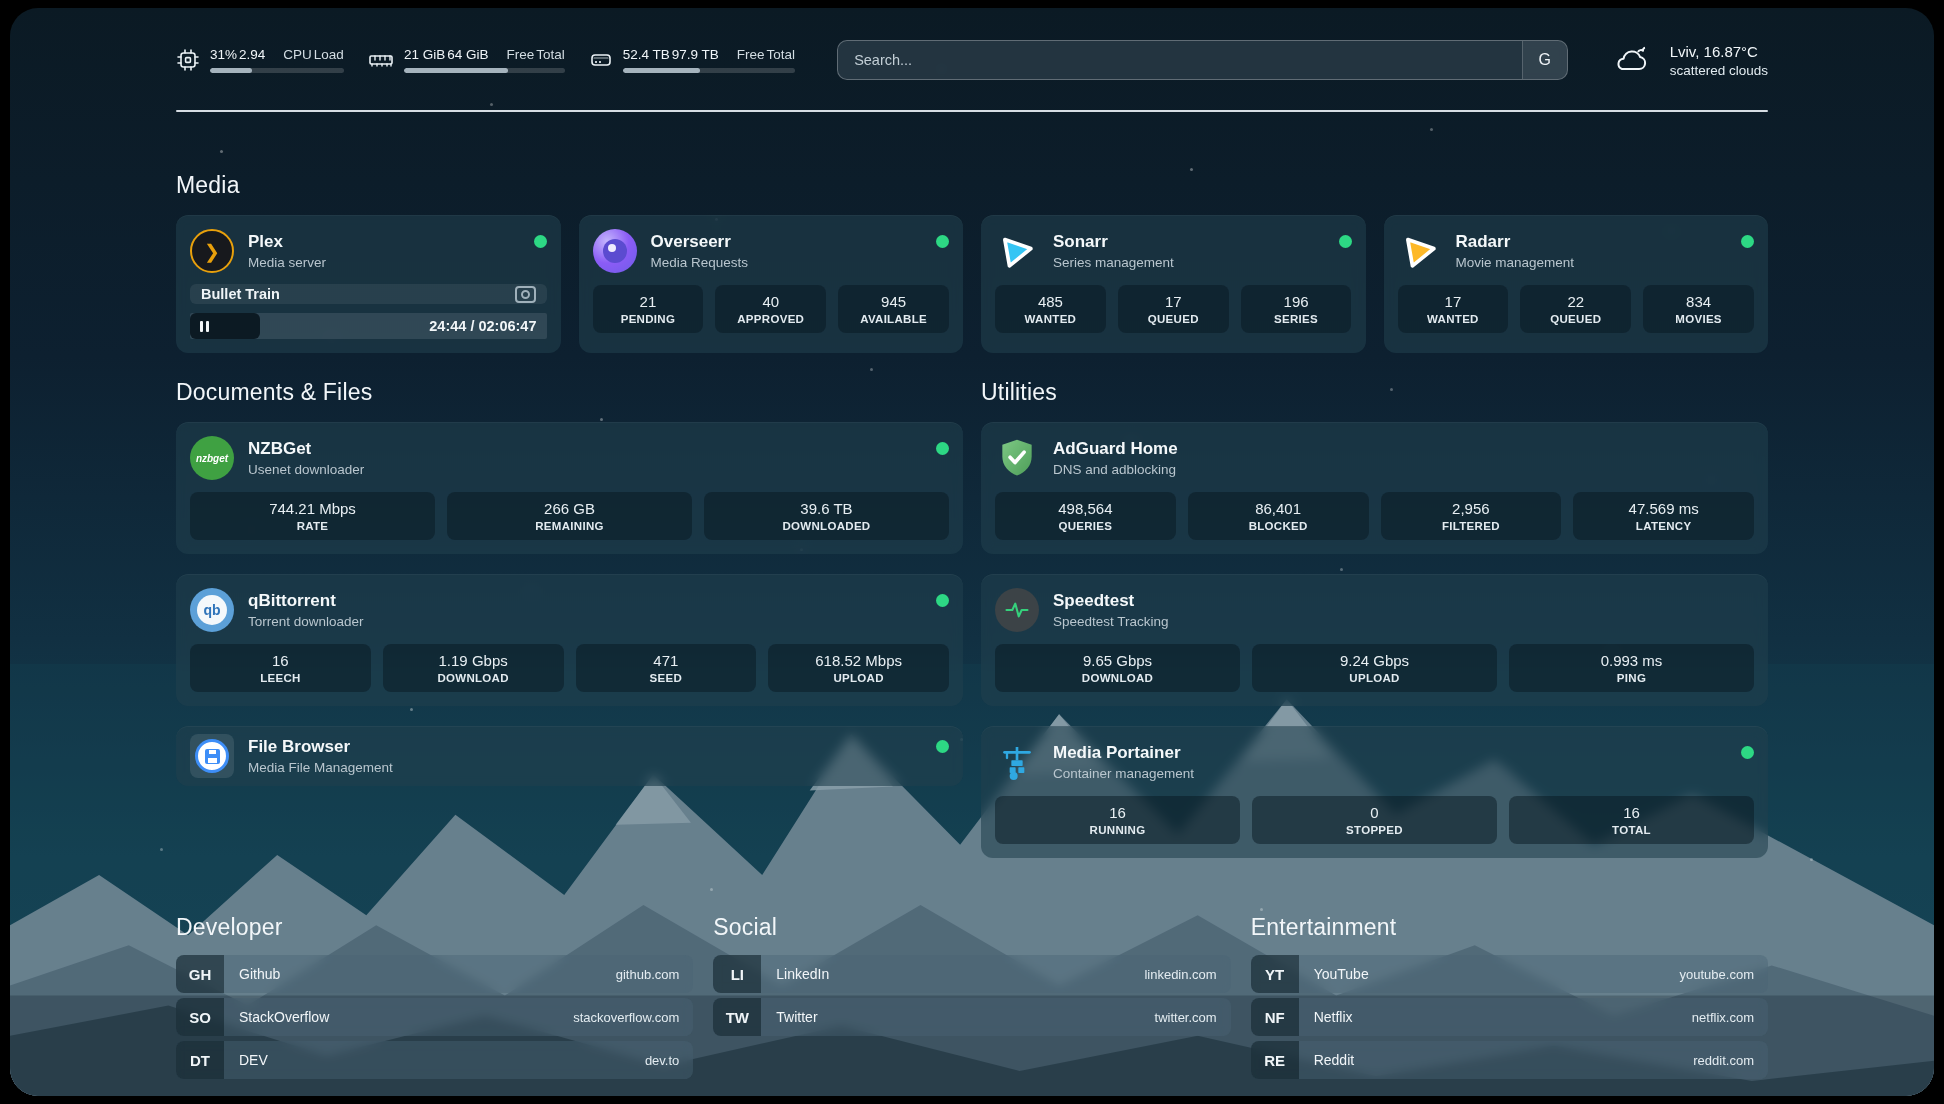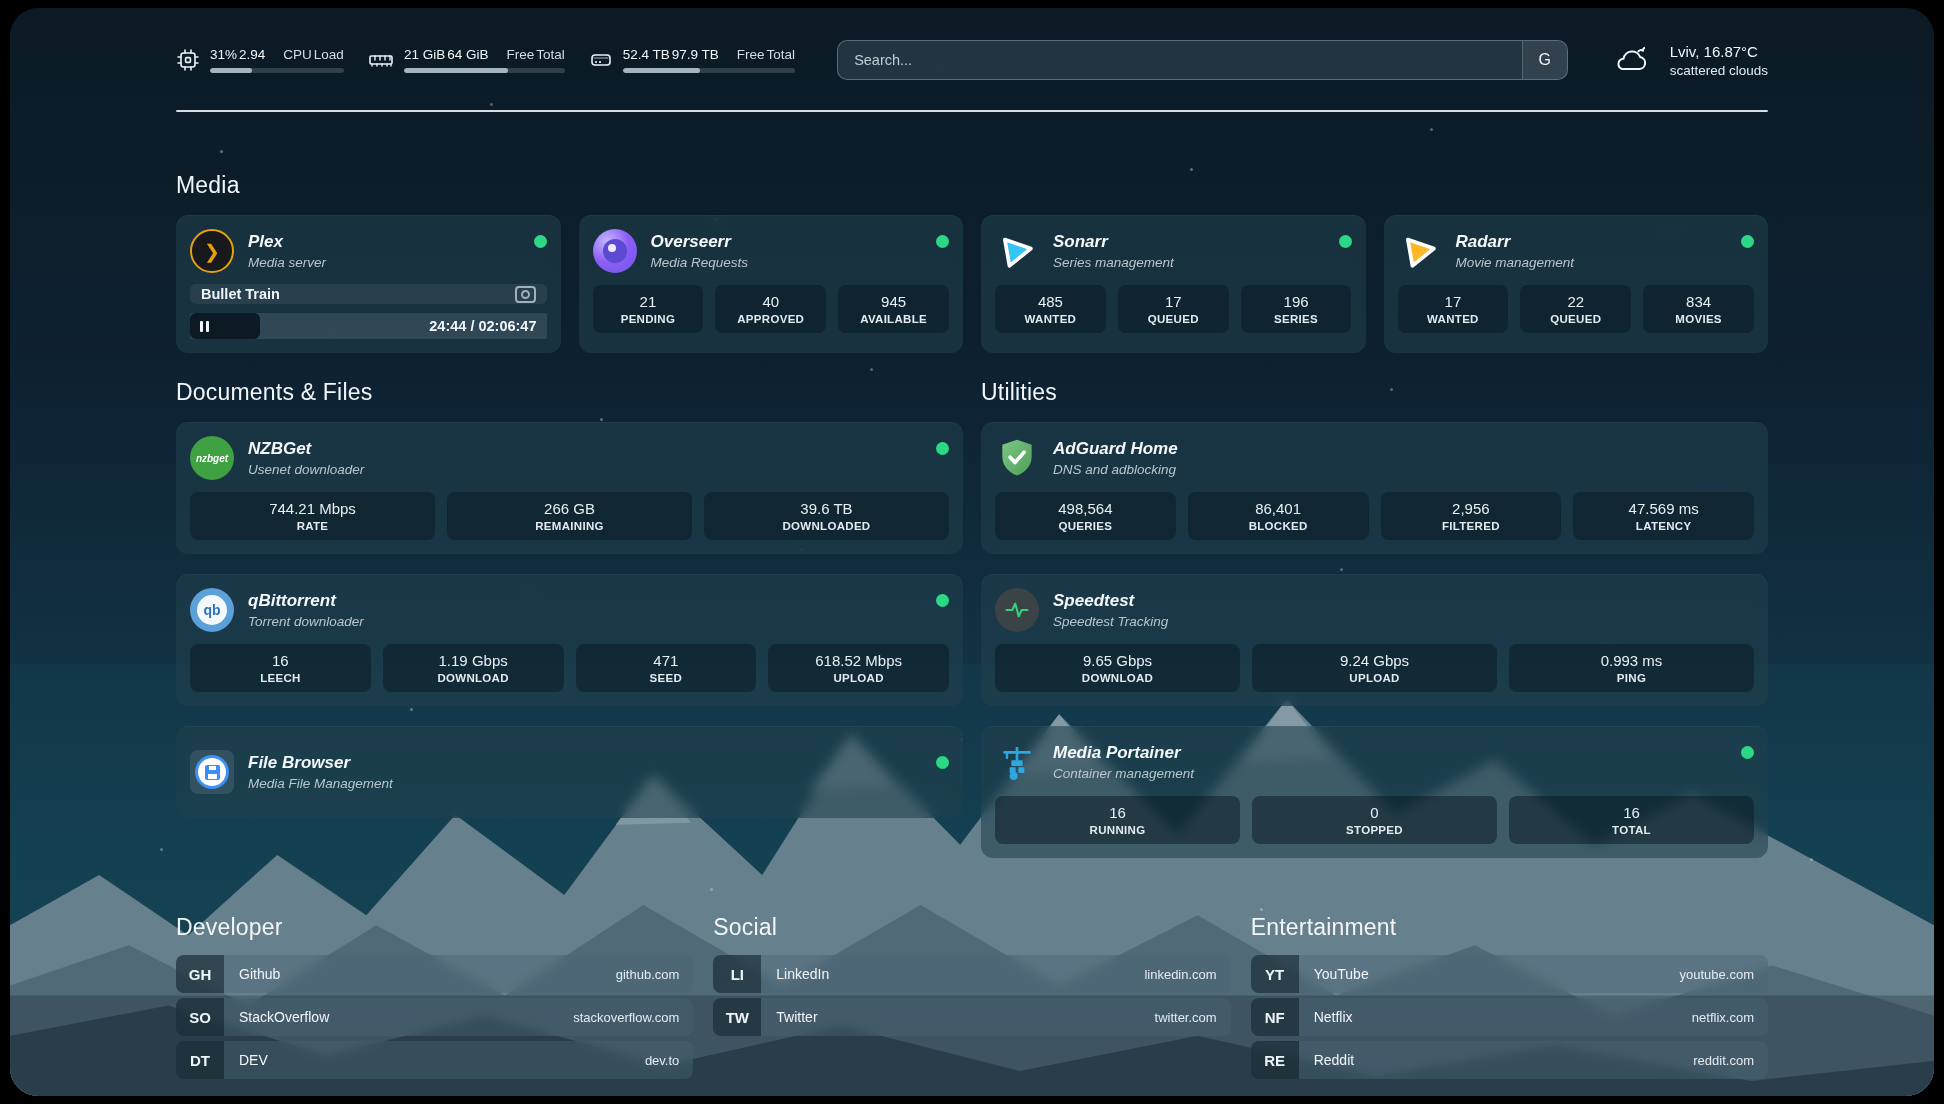--- a/index.html
+++ b/index.html
@@ -46,23 +46,23 @@
   .weather-sub{font-size:13.5px;color:#e2ebf0;}
   .divider{margin-top:30px;height:2px;border-radius:2px;background:#e8eef3;opacity:.92;}
   .section-title{font-size:23px;font-weight:500;color:#f2f6f9;letter-spacing:.2px;}
   .media-title{margin-top:60px;}
   .media-grid{margin-top:16px;display:grid;grid-template-columns:repeat(4,1fr);gap:18px;}
   .mid-grid{margin-top:26px;display:grid;grid-template-columns:1fr 1fr;gap:18px;align-items:start;}
   .col-stack{display:flex;flex-direction:column;gap:20px;margin-top:16px;}
   
   .card{background:rgba(32,63,77,.58);border-radius:12px;padding:14px;backdrop-filter:blur(6px);
     box-shadow:0 1px 0 rgba(255,255,255,.04) inset;cursor:pointer;}
-  .card.slim{padding:24px 14px;}
+  .card.slim{padding:8px 14px;}
   .card-head{display:flex;align-items:center;gap:14px;}
-  .titles{display:flex;flex-direction:column;gap:3px;font-style:italic;}
+  .titles{display:flex;flex-direction:column;gap:3px;}
   .app-name{font-size:17px;font-weight:600;color:#f4f8fa;}
   .app-desc{font-size:13.5px;color:#b9c6ce;}
   .dot{width:13px;height:13px;border-radius:50%;background:#2dd884;margin-left:auto;align-self:flex-start;margin-top:6px;}
   .tiles{display:flex;gap:12px;margin-top:12px;}
   .tile{flex:1;background:rgba(9,24,32,.48);border-radius:8px;padding:8px 6px;text-align:center;}
   .tile-value{font-size:15px;color:#e8eff3;}
   .tile-label{font-size:11.5px;font-weight:700;color:#e3ebf0;margin-top:3px;letter-spacing:.3px;}
   
   .logo{width:44px;height:44px;display:flex;align-items:center;justify-content:center;flex:0 0 44px;}
   .plex-logo{border-radius:50%;background:#17191d;border:2px solid #e8a00c;box-sizing:border-box;

